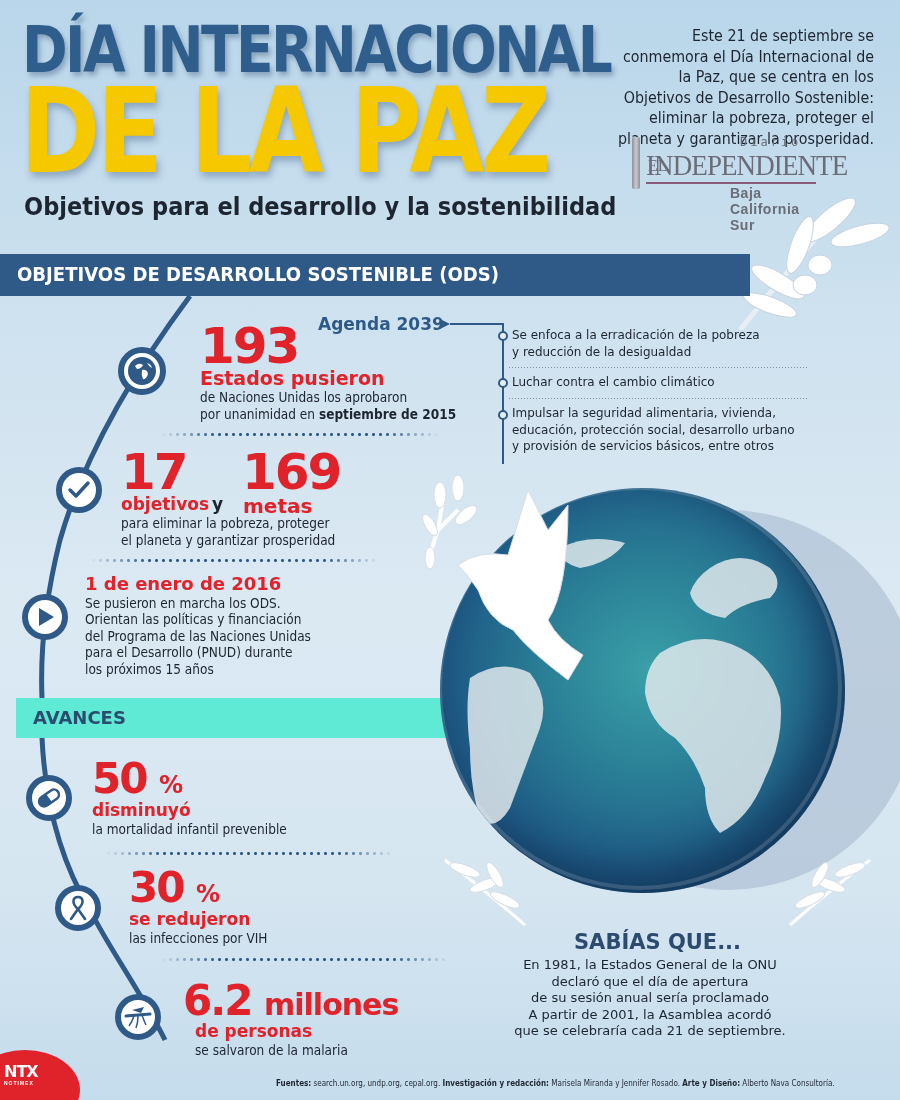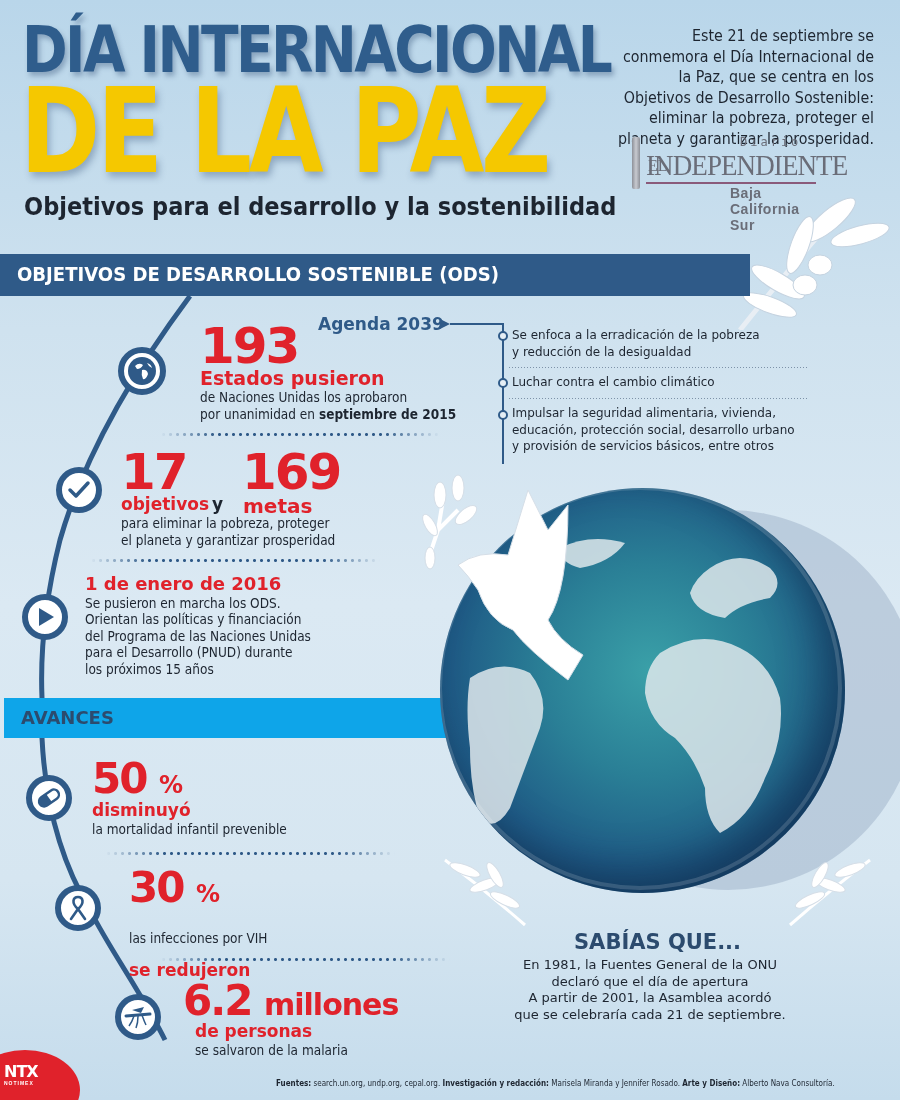--- a/index.html
+++ b/index.html
@@ -58,22 +58,22 @@
   .band-ods {
     left: 0; top: 254px; width: 750px; height: 42px;
     background: #2f5a88;
   }
   .band-ods span {
     position:absolute; left:17px; top:9px;
     font-family:"DejaVu Sans",sans-serif; font-weight:bold; font-size:19px; color:#fff;
     white-space:nowrap; transform:scaleX(0.95); transform-origin:left top;
   }
   .band-av {
-    left: 4px; top: 698px; width: 445px; height: 40px;
-    background: #0ea5e9;
+    left: 16px; top: 698px; width: 445px; height: 40px;
+    background: #5eead4;
   }
   .band-av span {
     position:absolute; left:17px; top:9px;
     font-family:"DejaVu Sans",sans-serif; font-weight:bold; font-size:18px; color:#2c4b6e;
   }
 
   
   svg.timeline { position:absolute; left:0; top:0; }
 
   .icon-circ {
@@ -330,35 +330,36 @@
   <span style="font-size:24px;letter-spacing:0;">%</span>
 </div>
 <div class="abs red-label" style="left:92px;top:800px;font-size:17px;">disminuyó</div>
 <div class="abs desc cond" style="left:92px;top:821px;">la mortalidad infantil prevenible</div>
 <div class="dots" style="left:105px;top:852px;width:290px;"></div>
 
 <div class="abs big-red" style="left:129px;top:867px;font-size:42px;letter-spacing:-2px;">
   <span>30</span>
   <span style="font-size:24px;letter-spacing:0;">%</span>
 </div>
-<div class="abs red-label" style="left:129px;top:960px;font-size:17px;">se redujeron</div>
+<div class="abs red-label" style="left:129px;top:909px;font-size:17px;">se redujeron</div>
 <div class="abs desc cond" style="left:129px;top:930px;">las infecciones por VIH</div>
 <div class="dots" style="left:160px;top:958px;width:290px;"></div>
 
 <div class="abs big-red" style="left:183px;top:980px;font-size:42px;letter-spacing:-2px;">
   <span>6.2</span>
   <span style="font-size:30px;letter-spacing:-1px;">millones</span>
 </div>
 <div class="abs red-label" style="left:195px;top:1021px;font-size:17px;">de personas</div>
 <div class="abs desc cond" style="left:195px;top:1042px;">se salvaron de la malaria</div>
 
 <div class="abs sabias-title">SABÍAS QUE...</div>
 <div class="abs sabias-text">
-  <div>En 1981, la Fuentes General de la ONU</div>
+  <div>En 1981, la Estados General de la ONU</div>
   <div>declaró que el día de apertura</div>
+  <div>de su sesión anual sería proclamado</div>
   <div>A partir de 2001, la Asamblea acordó</div>
   <div>que se celebraría cada 21 de septiembre.</div>
 </div>
 
 <div class="abs footer">
   <b>Fuentes:</b><span> search.un.org, undp.org, cepal.org.  </span>
   <b>Investigación y redacción:</b><span> Marisela Miranda y Jennifer Rosado.  </span>
   <b>Arte y Diseño:</b><span> Alberto Nava Consultoría.</span>
 </div>
 

